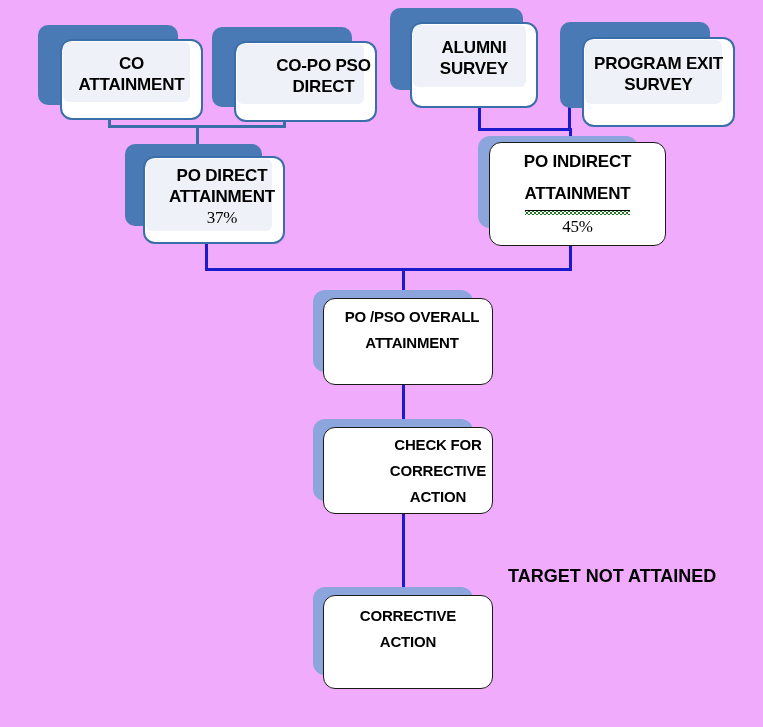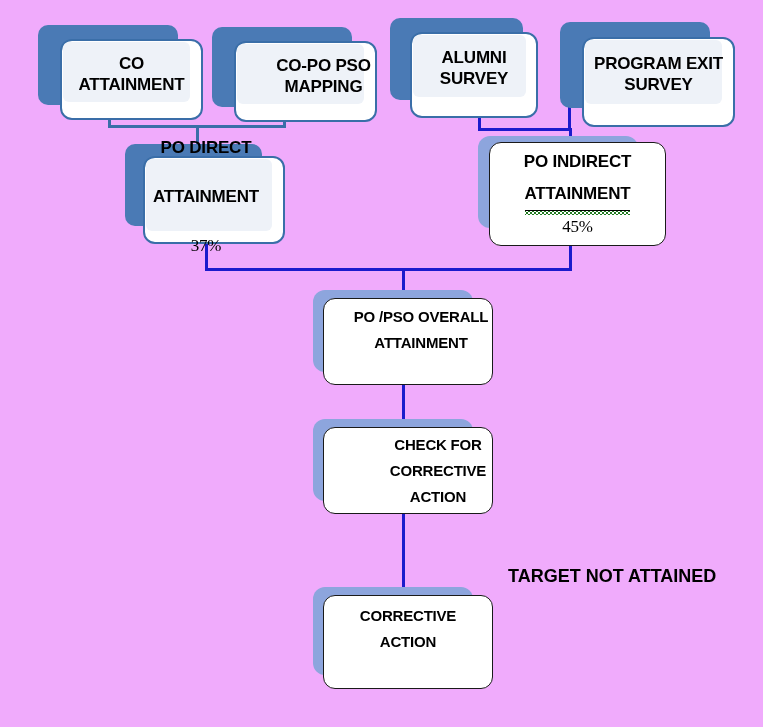--- a/index.html
+++ b/index.html
@@ -182,25 +182,25 @@
       <span class="line">ATTAINMENT</span>
     </div>
   </div>
 
   <div class="node type-source" style="left:212px; top:27px; width:165px; height:95px;">
     <div class="shadow" style="left:0; top:0; width:140px; height:80px;"></div>
     <div class="card" style="left:22px; top:14px; width:143px; height:81px;"></div>
     <div class="inner" style="left:25px; top:17px; width:127px; height:60px;"></div>
     <div class="label" style="left:22px; top:14px; width:143px; height:70px;padding-left:36px;">
       <span class="line">CO-PO PSO</span>
-      <span class="line">MAPPING</span>
-    </div>
-  </div>
-
-  <div class="node type-source" style="left:390px; top:18px; width:155px; height:100px;">
+      <span class="line">DIRECT</span>
+    </div>
+  </div>
+
+  <div class="node type-source" style="left:390px; top:8px; width:155px; height:100px;">
     <div class="shadow" style="left:0; top:0; width:133px; height:82px;"></div>
     <div class="card" style="left:20px; top:14px; width:128px; height:86px;"></div>
     <div class="inner" style="left:23px; top:17px; width:113px; height:62px;"></div>
     <div class="label" style="left:20px; top:14px; width:128px; height:72px;">
       <span class="line">ALUMNI</span>
       <span class="line">SURVEY</span>
     </div>
   </div>
 
   <div class="node type-source" style="left:560px; top:22px; width:175px; height:105px;">
@@ -210,41 +210,41 @@
     <div class="label" style="left:22px; top:15px; width:153px; height:74px;">
       <span class="line">PROGRAM EXIT</span>
       <span class="line">SURVEY</span>
     </div>
   </div>
 
   <div class="node type-direct" style="left:125px; top:144px; width:160px; height:100px;">
     <div class="shadow" style="left:0; top:0; width:137px; height:82px;"></div>
     <div class="card" style="left:18px; top:12px; width:142px; height:88px;"></div>
     <div class="inner" style="left:21px; top:15px; width:126px; height:72px;"></div>
-    <div class="label" style="left:8px; top:12px; width:146px; height:80px;gap:28px;">
+    <div class="label" style="left:24px; top:12px; width:146px; height:80px;">
       <span class="line">PO DIRECT</span>
       <span class="line">ATTAINMENT</span>
       <span class="line pct">37%</span>
     </div>
   </div>
 
   <div class="node type-plain" style="left:478px; top:136px; width:188px; height:92px;">
     <div class="shadow" style="left:0; top:0; width:160px; height:92px;"></div>
     <div class="card" style="left:11px; top:6px; width:177px; height:104px;"></div>
     <div class="label" style="left:11px; top:6px; width:177px; height:104px; font-size:17px; line-height:32px;">
       <span class="line">PO INDIRECT</span>
       <span class="line squiggle">ATTAINMENT</span>
       <span class="line pct">45%</span>
     </div>
   </div>
 
   <div class="node type-plain" style="left:313px; top:290px; width:180px; height:95px;">
     <div class="shadow" style="left:0; top:0; width:160px; height:82px;"></div>
     <div class="card" style="left:10px; top:8px; width:170px; height:87px;"></div>
-    <div class="label" style="left:19px; top:8px; width:170px; height:64px;padding-left:8px;">
+    <div class="label" style="left:10px; top:8px; width:170px; height:64px;padding-left:8px;">
       <span class="line">PO /PSO OVERALL</span>
       <span class="line">ATTAINMENT</span>
     </div>
   </div>
 
   <div class="node type-plain" style="left:313px; top:419px; width:180px; height:95px;">
     <div class="shadow" style="left:0; top:0; width:160px; height:82px;"></div>
     <div class="card" style="left:10px; top:8px; width:170px; height:87px;"></div>
     <div class="label" style="left:10px; top:8px; width:170px; height:87px;margin-left:30px;">
       <span class="line">CHECK FOR</span>

